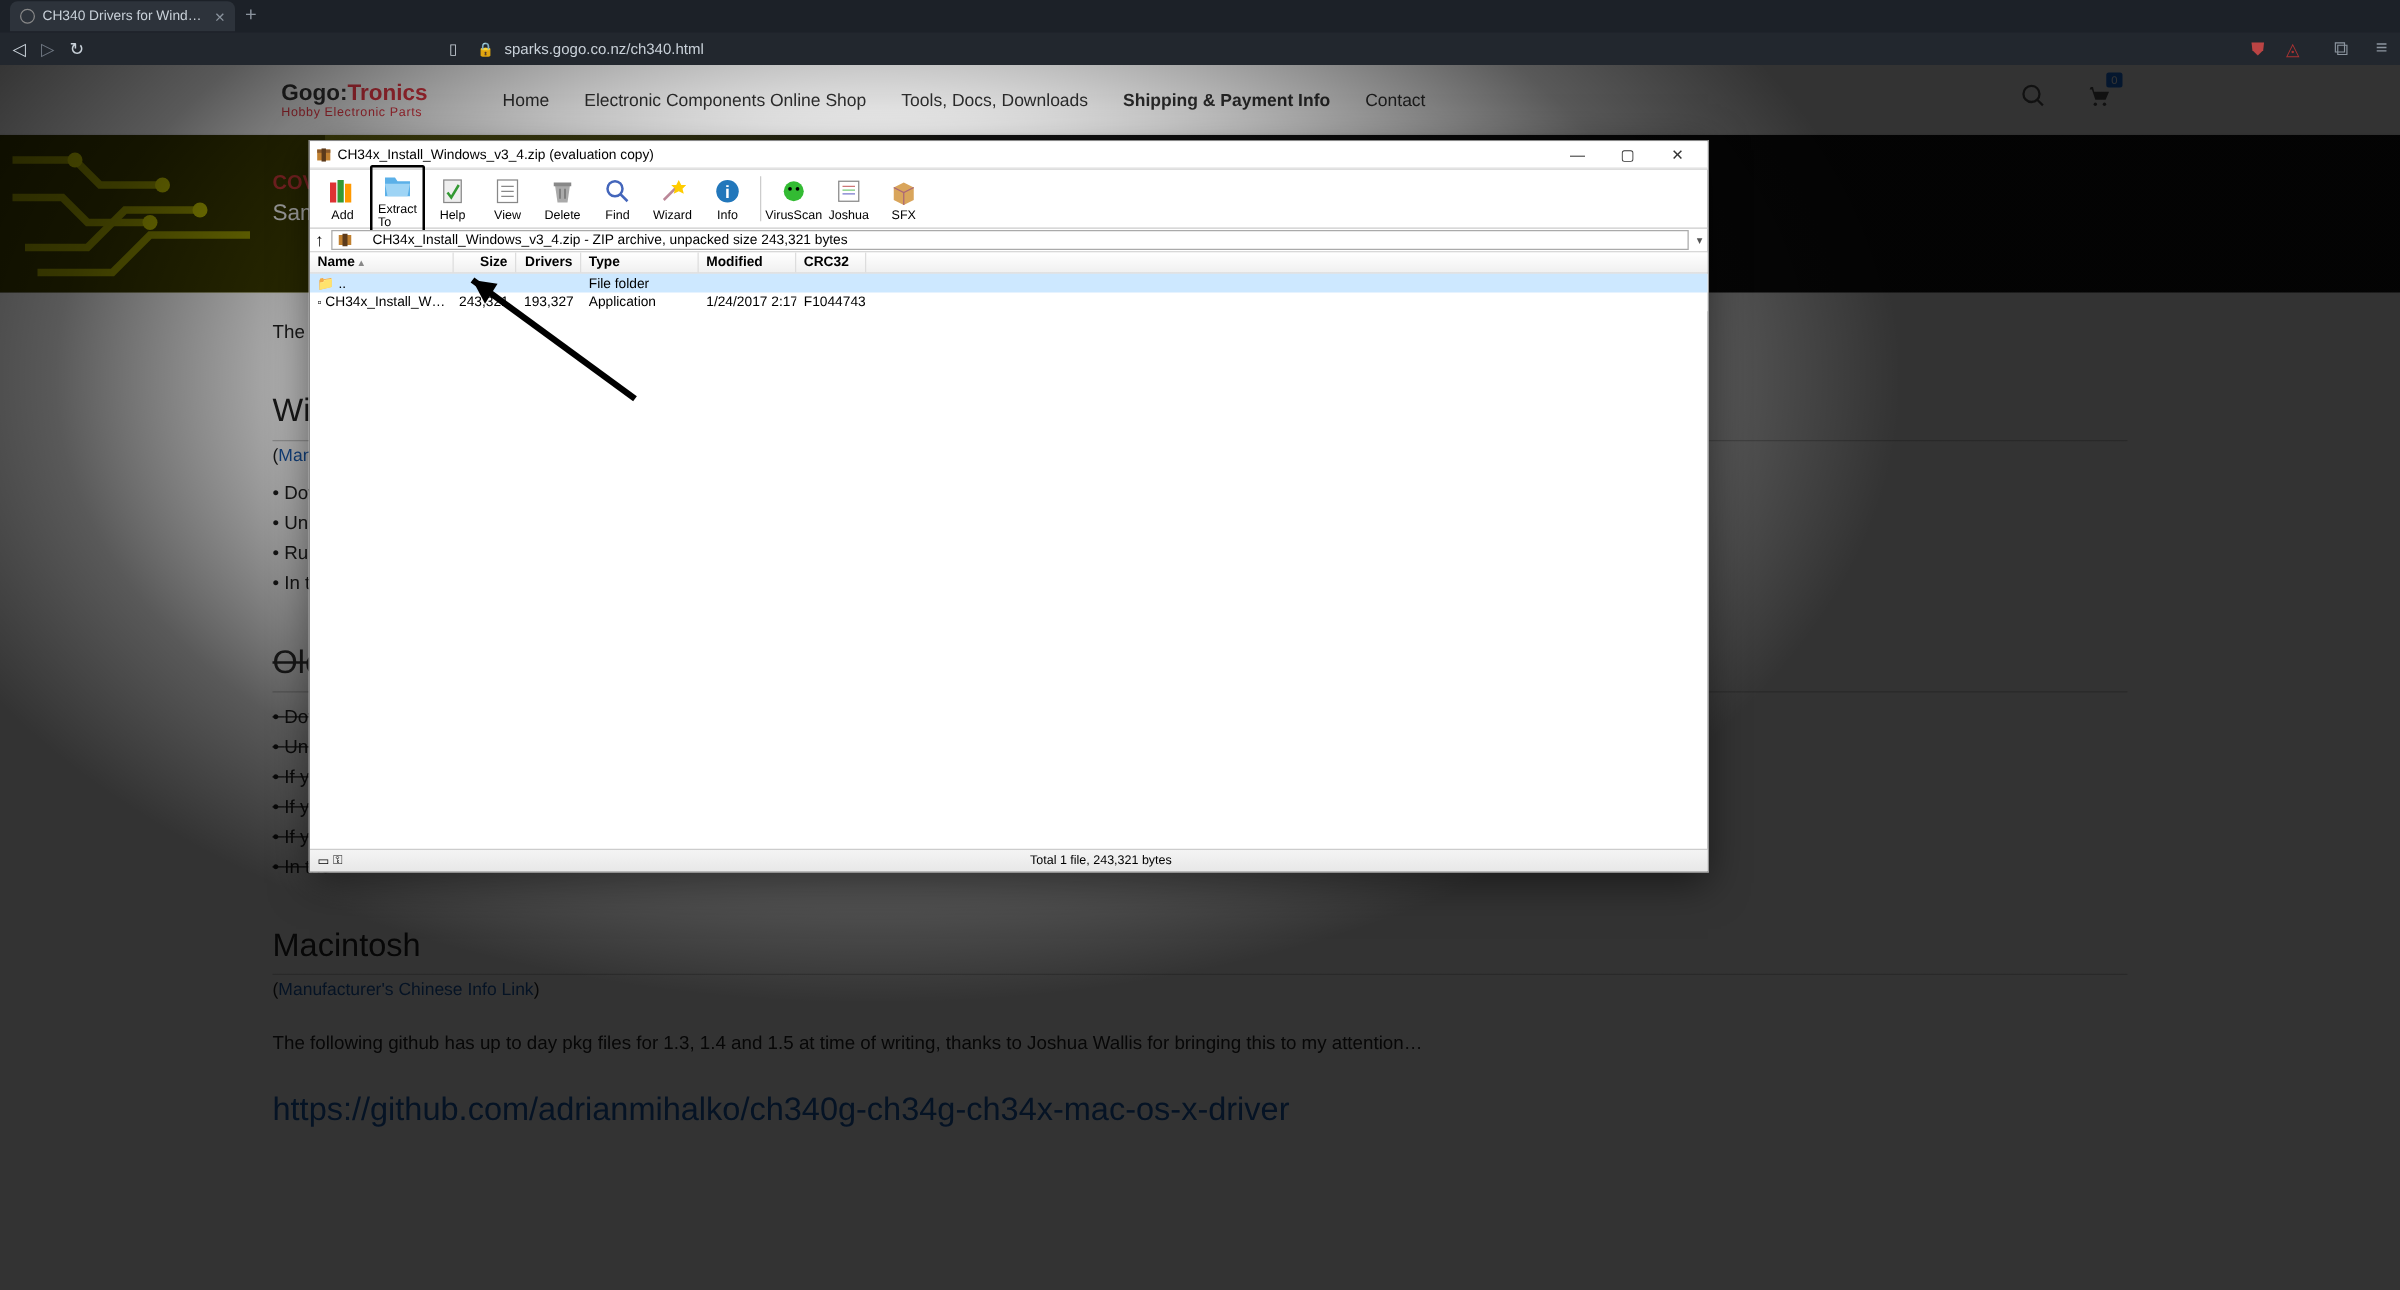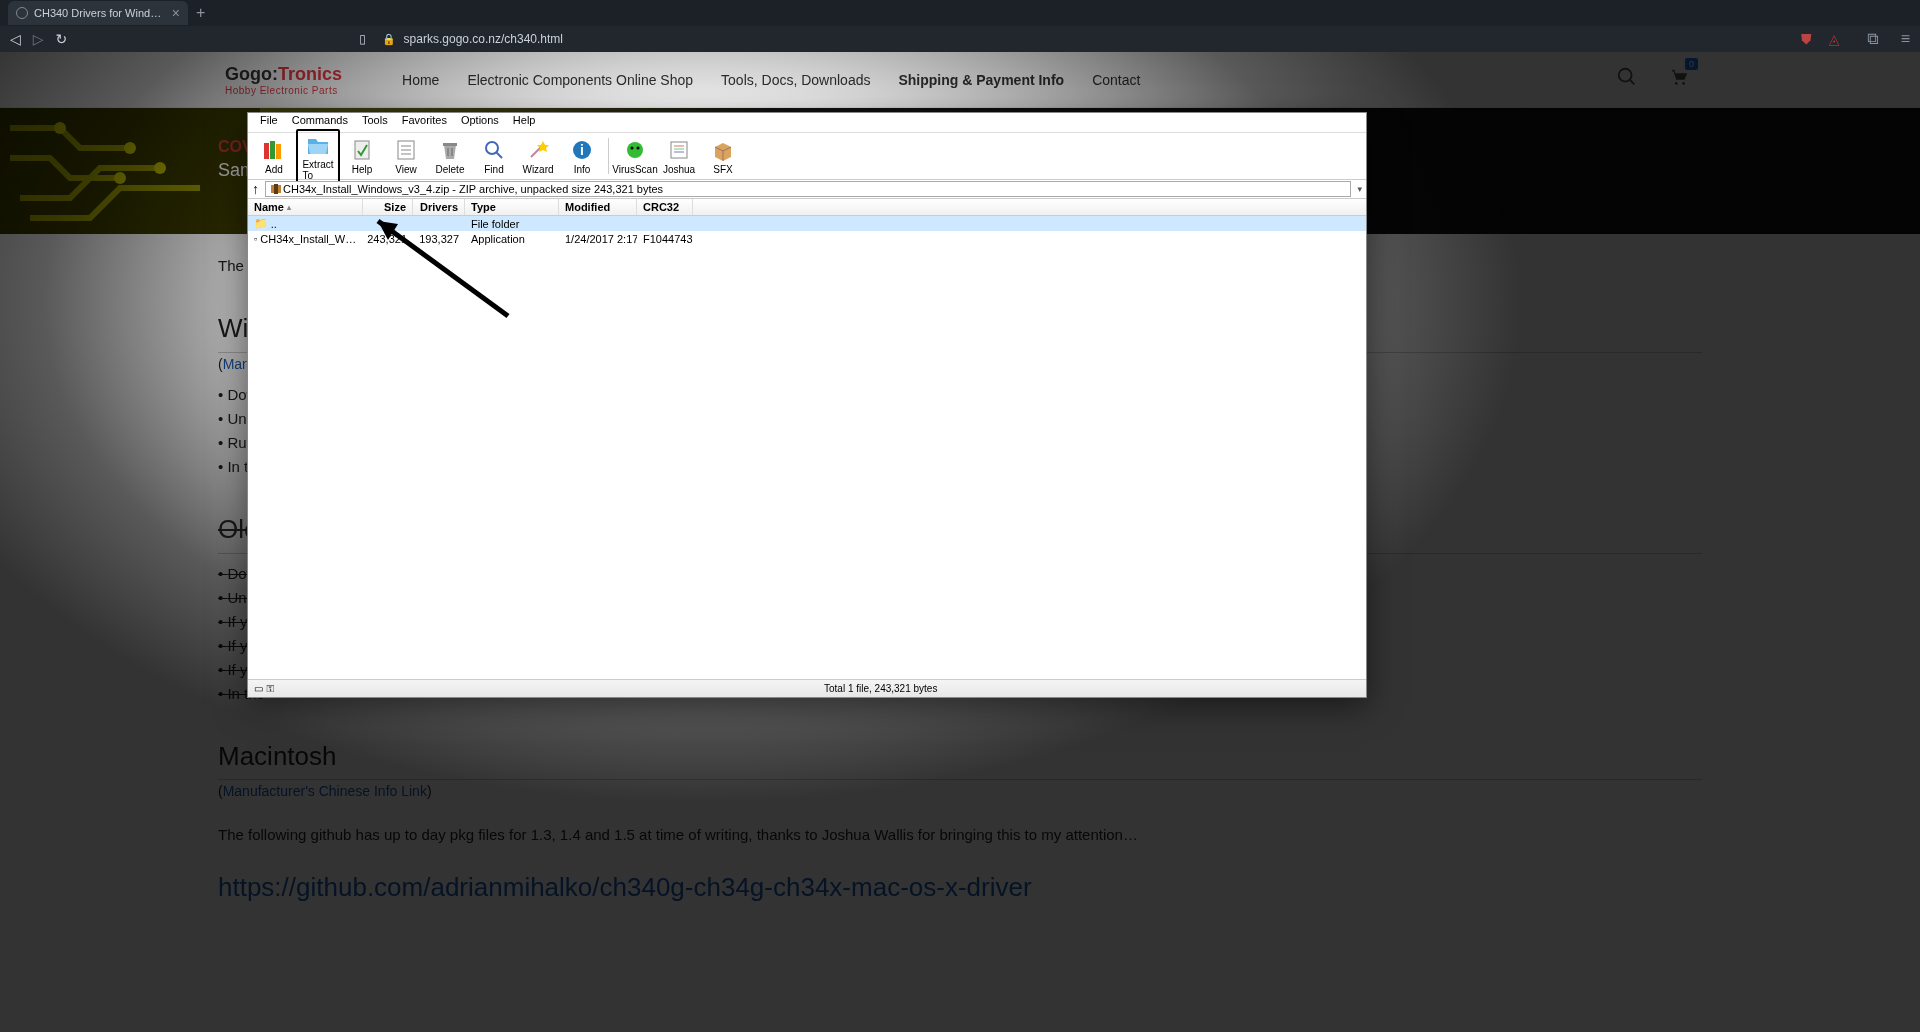--- a/index.html
+++ b/index.html
@@ -65,21 +65,21 @@
 .wr-ctrl { width: 40px; text-align: center; color: #333; font-size: 12px; }
 .wr-menu { height: 19px; display: flex; gap: 2px; padding: 0 6px; }
 .wr-menu-item { padding: 1px 6px; font-size: 11px; }
 .wr-toolbar { height: 48px; display: flex; align-items: center; padding: 0 4px; border-top: 1px solid #ddd; border-bottom: 1px solid #ccc; }
 .wr-tbtn { width: 44px; display: flex; flex-direction: column; align-items: center; gap: 1px; font-size: 10px; }
 .wr-tbtn.highlighted { border: 2px solid #000; border-radius: 2px; padding: 1px 14px; }
 .wr-tbtn .ic { width: 26px; height: 26px; border-radius: 4px; display: flex; align-items: center; justify-content: center; font-size: 18px; }
 .wr-sep { width: 1px; height: 36px; background: #ccc; margin: 0 4px; }
 .wr-path { height: 19px; display: flex; align-items: center; padding: 0 4px; gap: 6px; border-bottom: 1px solid #ccc; }
 .wr-path-up { font-size: 14px; }
-.wr-path-box { flex: 1; border: 1px solid #aaa; background: #fff; padding: 1px 4px; display: flex; align-items: flex-end; gap: 1px; }
+.wr-path-box { flex: 1; border: 1px solid #aaa; background: #fff; padding: 1px 4px; display: flex; align-items: flex-end; gap: 16px; }
 .wr-path-dd { font-size: 9px; color: #555; }
 .wr-cols { height: 17px; display: flex; background: linear-gradient(#fff,#f0f0f0); border-bottom: 1px solid #ccc; font-size: 11px; font-weight: bold; }
 .wr-col { border-right: 1px solid #ddd; padding: 1px 6px; display: flex; align-items: center; }
 .c-name { width: 115px; } .c-size { width: 50px; justify-content: flex-end; text-align: center; } .c-packed { width: 52px; justify-content: flex-end; } .c-type { width: 94px; } .c-mod { width: 78px; } .c-crc { width: 56px; }
 .wr-files { background: #fff; }
 .wr-row { height: 15px; display: flex; font-size: 11px; }
 .wr-row.sel { background: #cde8ff; }
 .wr-row .cell { padding: 0 6px; display: flex; align-items: center; overflow: hidden; white-space: nowrap; text-overflow: ellipsis; }
 .wr-body { position: relative; height: 420px; }
 .wr-arrow { position: absolute; left: 110px; top: 0px; width: 160px; height: 110px; pointer-events: none; }
@@ -194,27 +194,30 @@
     <h2>Macintosh</h2>
     <div class="sub">(<a>Manufacturer's Chinese Info Link</a>)</div>
     <p>The following github has up to day pkg files for 1.3, 1.4 and 1.5 at time of writing, thanks to Joshua Wallis for bringing this to my attention…</p>
     <div class="big-link"><a>https://github.com/adrianmihalko/ch340g-ch34g-ch34x-mac-os-x-driver</a></div>
   </div>
 
   <div class="vignette"></div>
 </div>
 
 <div class="winrar">
-  <div class="wr-menu">
-    <span class="wr-menu-item">File</span>
-    <span class="wr-menu-item">Commands</span>
-    <span class="wr-menu-item">Tools</span>
-    <span class="wr-menu-item">Favorites</span>
-    <span class="wr-menu-item">Options</span>
-    <span class="wr-menu-item">Help</span>
+  <div class="wr-titlebar">
+    <svg class="wr-icon" viewBox="0 0 16 16">
+        <rect x="2" y="3" width="12" height="10" fill="#c08030"></rect>
+        <rect x="2" y="3" width="12" height="3" fill="#8b5a2b"></rect>
+        <rect x="6" y="2" width="4" height="12" fill="#5b3a1b"></rect>
+      </svg>
+    <span class="wr-title">CH34x_Install_Windows_v3_4.zip (evaluation copy)</span>
+    <span class="wr-ctrl">—</span>
+    <span class="wr-ctrl">▢</span>
+    <span class="wr-ctrl close">✕</span>
   </div>
   <div class="wr-toolbar">
     <div class="wr-tbtn">
         <span class="ic">
           <svg width="26" height="26">
             <rect x="3" y="6" width="5" height="16" fill="#d33"></rect>
             <rect x="9" y="4" width="5" height="18" fill="#393"></rect>
             <rect x="15" y="7" width="5" height="15" fill="#f90"></rect>
           </svg>
         </span>

